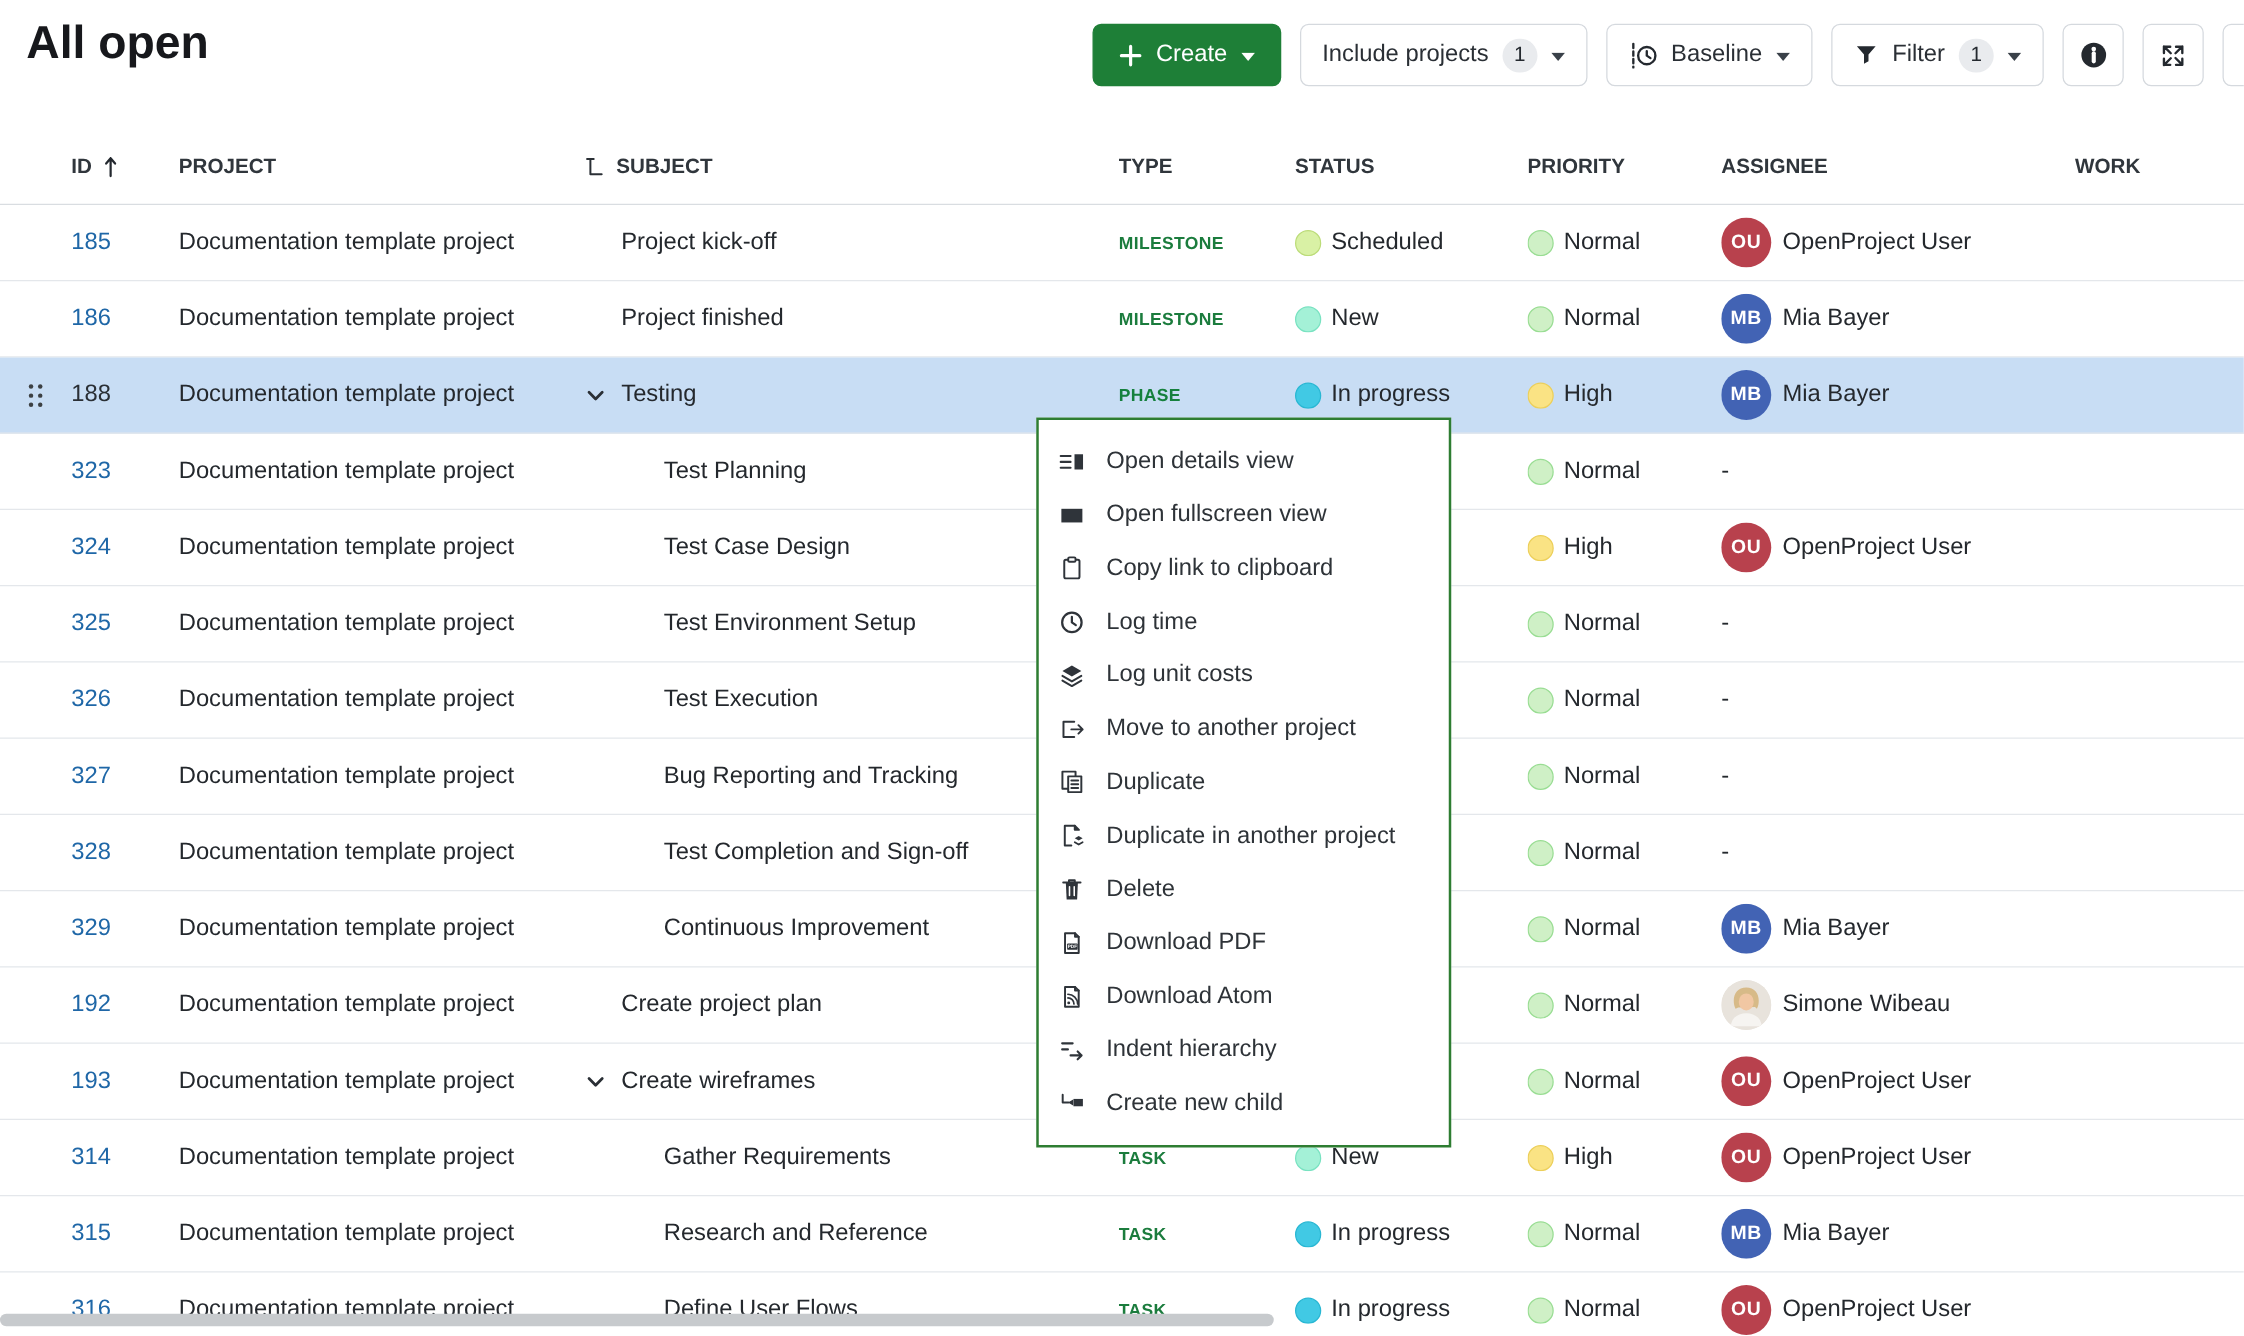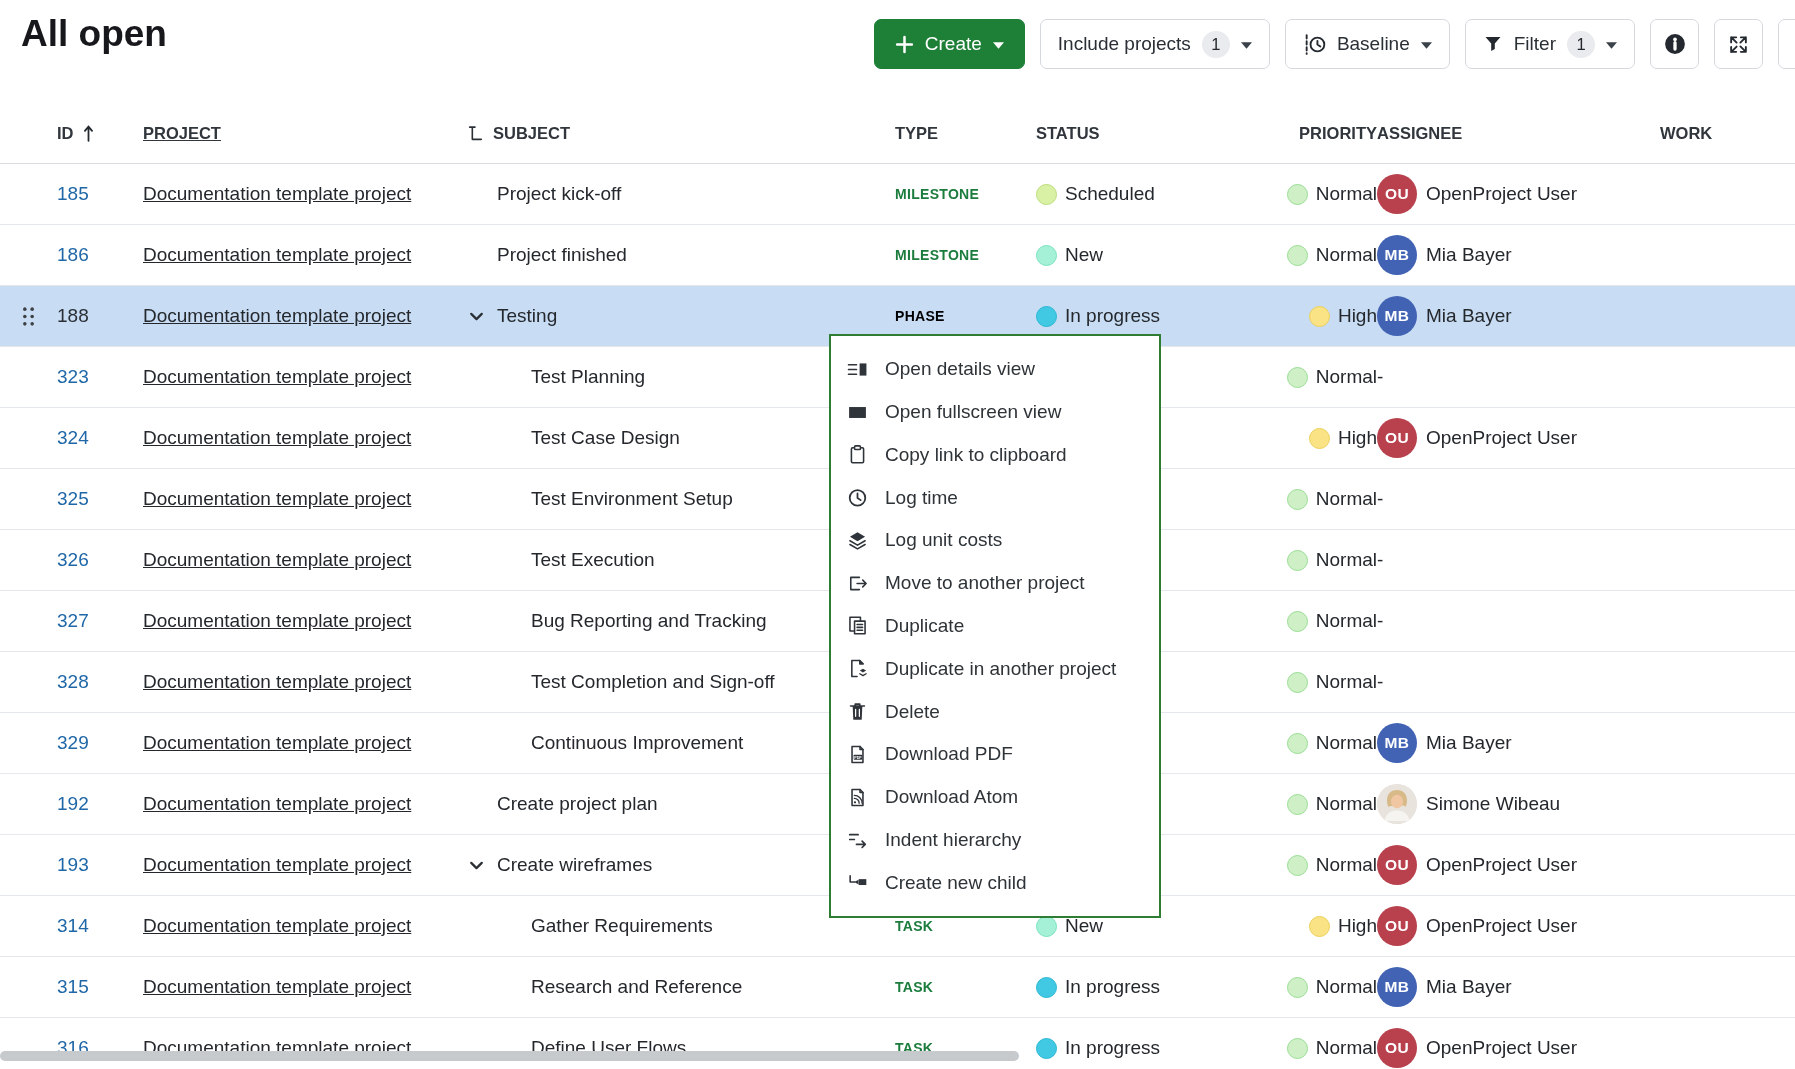--- a/index.html
+++ b/index.html
@@ -20,25 +20,25 @@
   .bicon{display:flex;color:#24292F;}
   
   .table{position:absolute;top:103px;left:0;right:0;}
   .thead{display:flex;height:60px;align-items:center;border-bottom:1px solid #D9DDE1;
          font-weight:700;font-size:16.5px;color:#30363C;}
   .trow{display:flex;height:60px;align-items:center;border-bottom:1px solid #E4E7EB;font-size:19px;}
   .trow.selected{background:#C8DDF4;}
   .cell{display:flex;align-items:center;box-sizing:border-box;overflow:hidden;flex-shrink:0;}
   .c-handle{width:57px;justify-content:center;}
   .c-id{width:86px;}
-  .c-project{width:324px;text-decoration:underline;}
+  .c-project{width:324px;}
   .c-subject{width:428px;}
   .c-type{width:141px;}
   .c-status{width:186px;}
-  .c-priority{width:155px;justify-content:flex-end;}
+  .c-priority{width:155px;}
   .c-assignee{width:283px;}
   .c-work{width:78px;}
   .sorticon{display:flex;margin-left:8px;color:#24292F;}
   .hicon{width:26px;display:flex;color:#2A2F35;}
   .id-link{color:#1F67A7;text-decoration:none;cursor:pointer;}
   .id-link.plain{color:#2A2F35;}
   .cell-text{white-space:nowrap;}
   .chev{width:30px;display:flex;align-items:center;color:#2A2F35;cursor:pointer;}
   .sub-indent{width:30px;flex-shrink:0;}
   .sub-indent.lvl1{width:64px;}
@@ -267,21 +267,21 @@
           </div>
           <div class="cell c-subject">
             <span class="chev">
               <svg viewBox="0 0 18 18" width="19" height="19" fill="none" stroke="currentColor" stroke-linecap="round" stroke-linejoin="round" stroke-width="2.1">
                 <path d="M4 6.5l5 5 5-5"></path>
               </svg>
             </span>
             <span class="cell-text">Testing</span>
           </div>
           <div class="cell c-type">
-            <span class="type-label" style="color: #000000;">PHASE</span>
+            <span class="type-label" style="color: #15803d;">PHASE</span>
           </div>
           <div class="cell c-status">
             <span class="dot" style="background: rgb(65, 201, 228); border: 1px solid rgb(41, 183, 211);"></span>
             <span class="cell-text">In progress</span>
           </div>
           <div class="cell c-priority">
             <span class="dot" style="background: rgb(250, 227, 132); border: 1px solid rgb(236, 207, 90);"></span>
             <span class="cell-text">High</span>
           </div>
           <div class="cell c-assignee">

